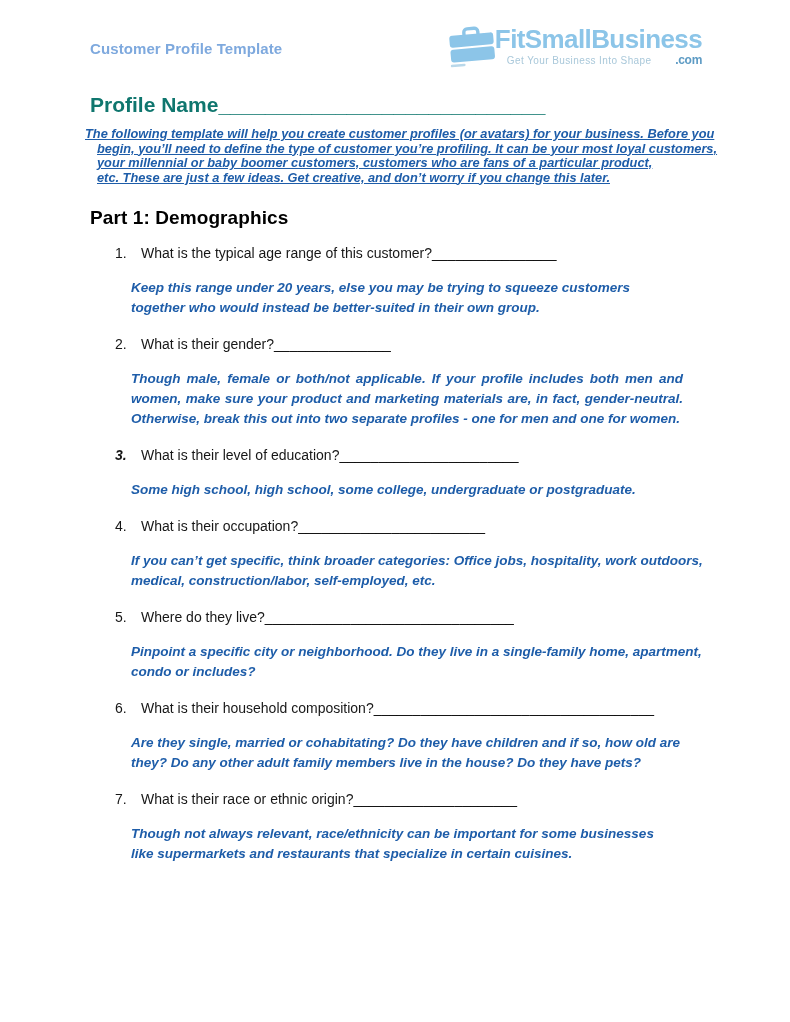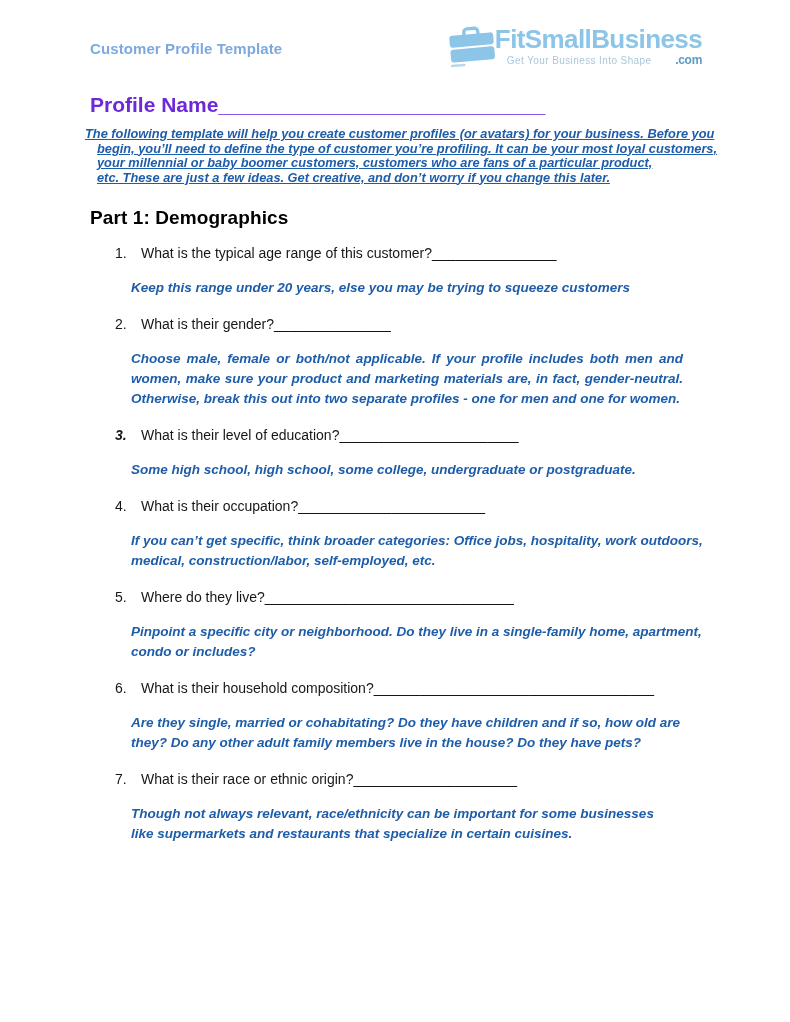--- a/index.html
+++ b/index.html
@@ -67,21 +67,21 @@
     font-weight: bold;
     color: var(--logo-dotcom);
     letter-spacing: -0.3px;
   }
 
   
   .page-title {
     margin: 26px 0 0 90px;
     font-size: 21px;
     font-weight: bold;
-    color: #6d28d9;
+    color: #0f766e;
     white-space: nowrap;
   }
   .page-title .blank { letter-spacing: 0; }
 
   
   .intro {
     margin: 10px 0 0 85px;
     width: 650px;
     color: var(--note-blue);
     font-weight: bold;
@@ -173,31 +173,32 @@
 
   <div class="question-list" id="question-list">
   <div class="question-item">
     <div class="q-line">
       <span class="q-num">1.</span>
       <span class="q-text">What is the typical age range of this customer?</span>
       <span class="q-blank"> ________________</span>
     </div>
     <div class="note">
           <div class="note-line">Keep this range under 20 years, else you may be trying to squeeze customers</div>
+          <div class="note-line">together who would instead be better-suited in their own group.</div>
         </div>
   </div>
 
   <div class="question-item">
     <div class="q-line">
       <span class="q-num">2.</span>
       <span class="q-text">What is their gender?</span>
       <span class="q-blank"> _______________</span>
     </div>
     <div class="note justified">
-          <div class="note-line">Choose male, female or both/not applicable. If your profile includes both men and</div>
+          <div class="note-line">Though male, female or both/not applicable. If your profile includes both men and</div>
           <div class="note-line">women, make sure your product and marketing materials are, in fact, gender-neutral.</div>
           <div class="note-line">Otherwise, break this out into two separate profiles - one for men and one for women.</div>
         </div>
   </div>
 
   <div class="question-item">
     <div class="q-line">
       <span class="q-num bold-italic">3.</span>
       <span class="q-text">What is their level of education?</span>
       <span class="q-blank"> _______________________</span>

